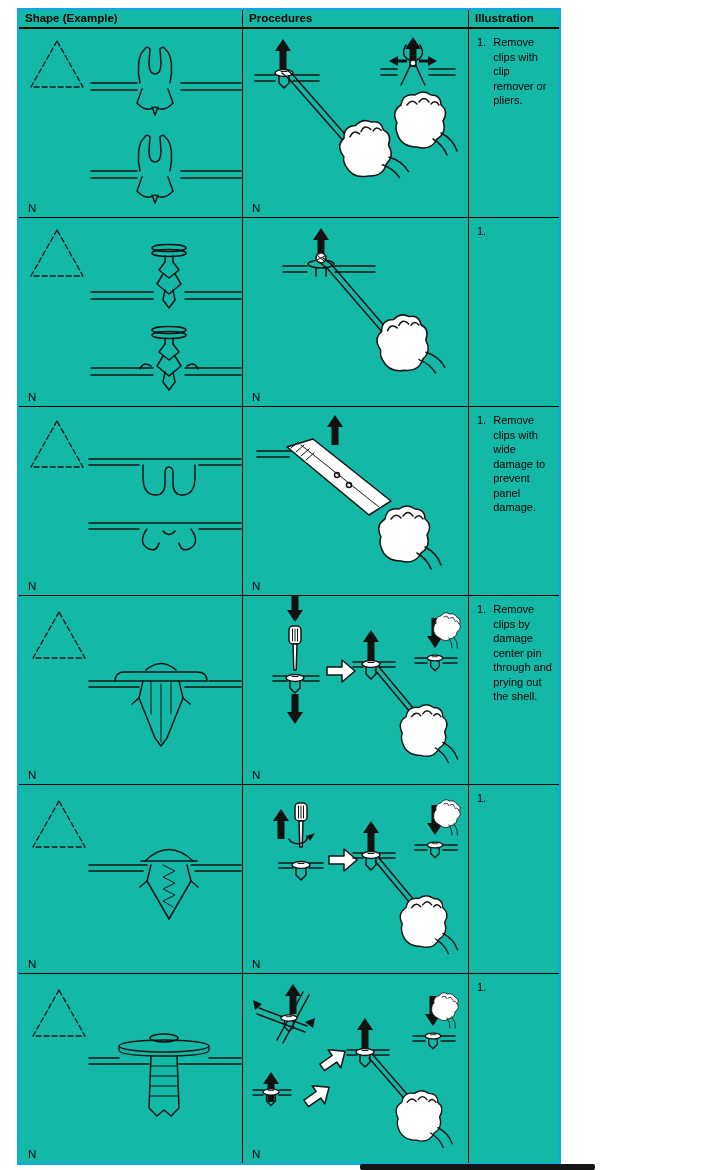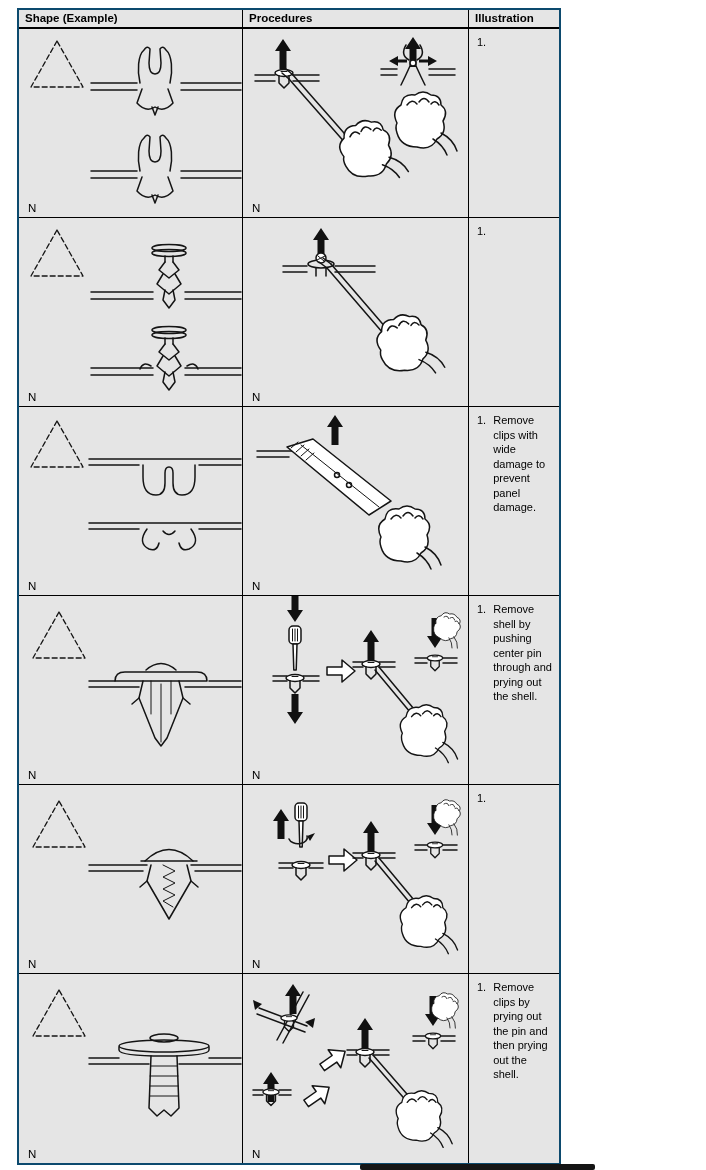--- a/index.html
+++ b/index.html
@@ -1,18 +1,18 @@
 <!DOCTYPE html>
 <html><head>
 <meta charset="utf-8">
 <style>
   *{box-sizing:border-box;margin:0;padding:0}
   body{background:#d9d9d9;font-family:"Liberation Sans",sans-serif;color:#000}
   .page{width:706px;height:1170px;background:#fff;position:relative;padding:8px 9px 0 17px;margin:0 auto}
-  .tbl{border:2px solid #0c4a6e;width:544px;background:#e5e5e5}
+  .tbl{border:2px solid #0ea5e9;width:544px;background:#14b8a6}
   .hrow{display:grid;grid-template-columns:224px 226px 1fr;border-bottom:2px solid #000}
   .hcell{font-weight:bold;font-size:11.5px;padding:2px 0 3px 6px;border-right:1.2px solid #000}
   .hcell:last-child{border-right:none}
   .row{display:grid;grid-template-columns:224px 226px 1fr;border-bottom:1.6px solid #000;height:189px}
   .row:last-child{border-bottom:none}
   .cell{position:relative;border-right:1.2px solid #000;overflow:hidden}
   .cell:last-child{border-right:none}
   .nlabel{position:absolute;left:9px;bottom:3px;font-size:11.5px}
   .proc{display:flex;gap:7px;padding:6px 6px 0 8px;font-size:11px;line-height:1.32}
   .proc .num{flex:0 0 auto}
@@ -141,20 +141,21 @@
           <use href="#plr" transform="translate(170,34)"></use>
           <use href="#arrS" transform="translate(146,32)"></use>
           <use href="#arrS" transform="translate(194,32) rotate(180)"></use>
           <use href="#hand" transform="translate(146,60)"></use>
         </svg>
         <span class="nlabel">N</span>
       </div>
       <div class="cell">
         <div class="proc">
           <span class="num">1.</span>
+          <span class="ptext">Remove clips with clip remover or pliers.</span>
         </div>
       </div>
     </div>
 
     <div class="row">
       <div class="cell">
         <svg class="draw" width="223" height="184" viewBox="0 0 223 184">
           <use href="#tri" x="12" y="12"></use>
           <path d="M72,74 L134,74 M166,74 L222,74 M72,81 L134,81 M166,81 L222,81"></path>
           <use href="#clip2" transform="translate(128,26)"></use>
@@ -242,21 +243,21 @@
           <use href="#arrD" transform="translate(192,52)"></use>
           <path d="M172,62 L184,62 M200,62 L214,62 M172,67 L184,67 M200,67 L214,67"></path>
           <use href="#grom" transform="translate(192,62) scale(0.85)"></use>
           <use href="#hand" transform="translate(196,10) scale(0.5) rotate(24)"></use>
         </svg>
         <span class="nlabel">N</span>
       </div>
       <div class="cell">
         <div class="proc">
           <span class="num">1.</span>
-          <span class="ptext">Remove shell by pushing center pin through and prying out the shell.</span>
+          <span class="ptext">Remove clips by damage center pin through and prying out the shell.</span>
         </div>
       </div>
     </div>
 
     <div class="row">
       <div class="cell">
         <svg class="draw" width="223" height="184" viewBox="0 0 223 184">
           <use href="#tri" x="14" y="16"></use>
           <path d="M70,80 L128,80 M172,80 L222,80 M70,86 L124,86 M176,86 L222,86"></path>
           <use href="#clip5" transform="translate(118,62)"></use>
@@ -321,20 +322,19 @@
           <use href="#arrD" transform="translate(190,52)"></use>
           <path d="M170,62 L182,62 M198,62 L212,62 M170,67 L182,67 M198,67 L212,67"></path>
           <use href="#grom" transform="translate(190,62) scale(0.85)"></use>
           <use href="#hand" transform="translate(194,12) scale(0.5) rotate(24)"></use>
         </svg>
         <span class="nlabel">N</span>
       </div>
       <div class="cell">
         <div class="proc">
           <span class="num">1.</span>
-          <span class="ptext">Remove clips by prying out the pin and then prying out the shell.</span>
         </div>
       </div>
     </div>
 
   </div>
   <div class="scan-artifact"></div>
 </div>
 
 </body></html>

